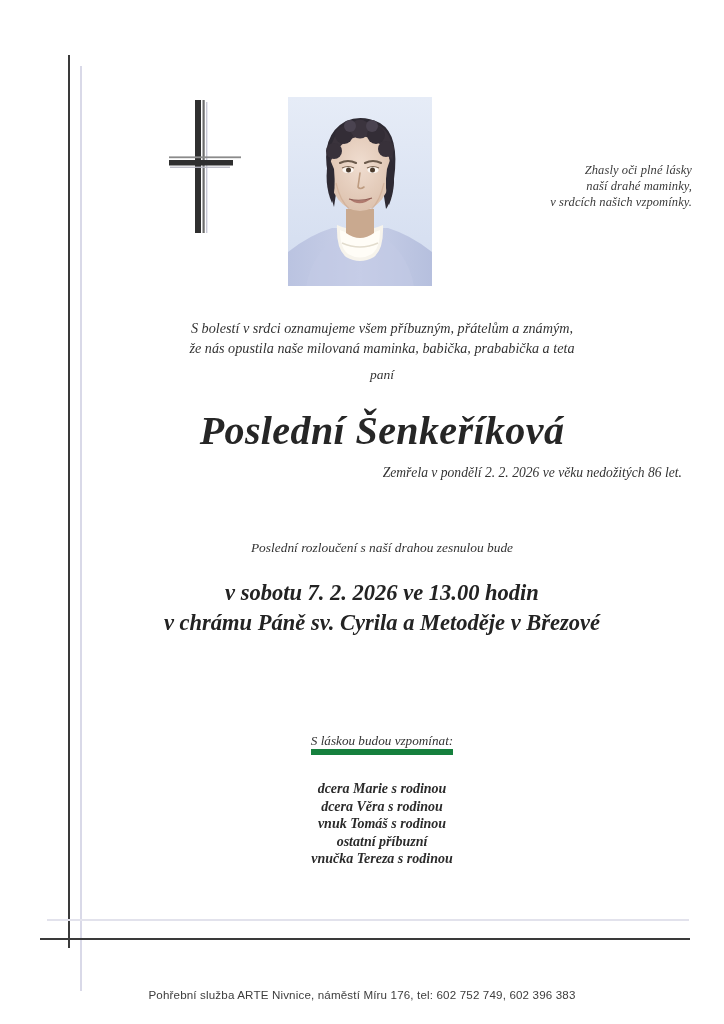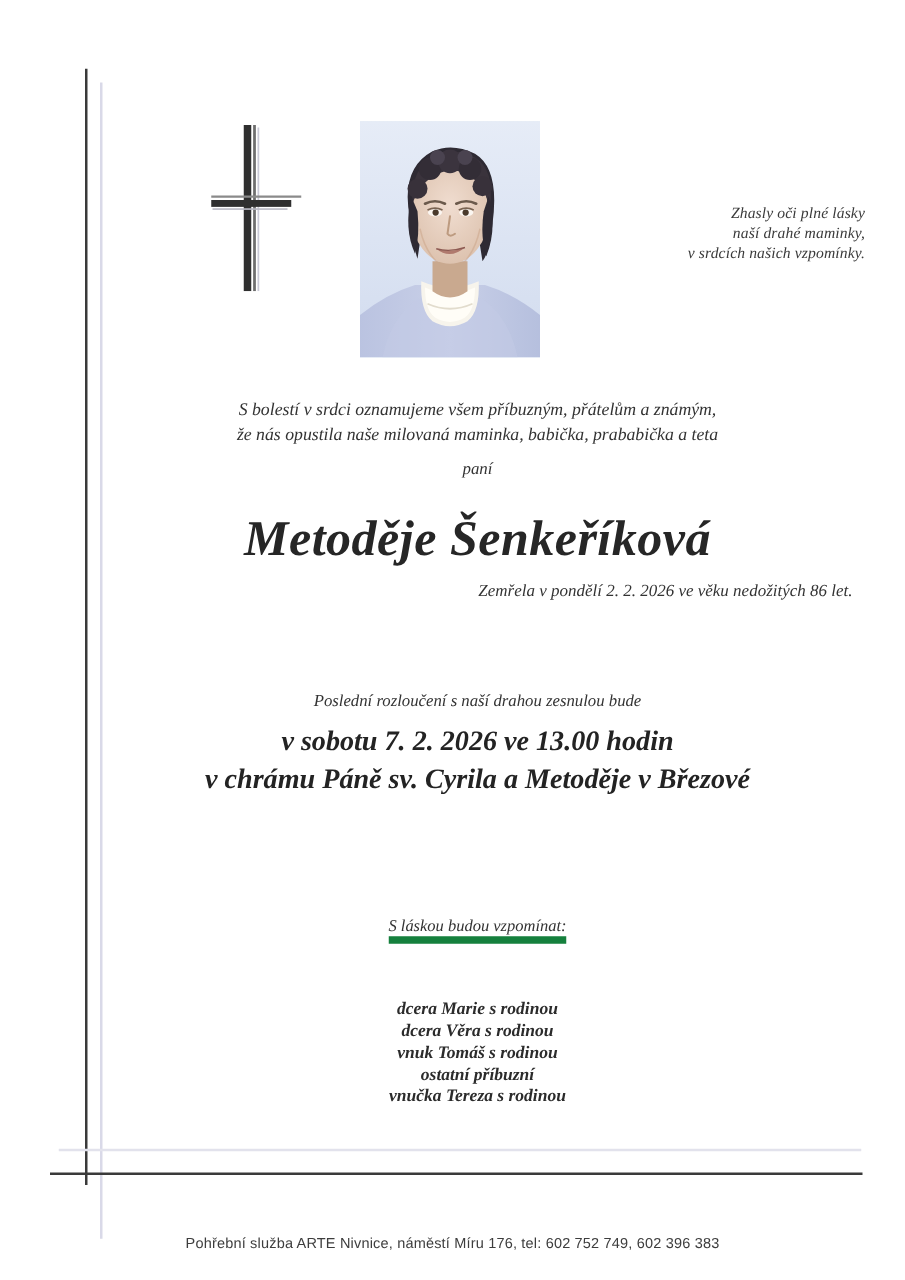--- a/index.html
+++ b/index.html
@@ -132,21 +132,20 @@
     font-size: 13.6px;
     color: #333;
     text-align: right;
   }
 
   .farewell-intro {
     top: 540px;
     font-style: italic;
     font-size: 13.4px;
     color: #333;
-    margin-top: 13px;
   }
 
   .ceremony {
     top: 578px;
     font-style: italic;
     font-weight: bold;
     font-size: 22.5px;
     line-height: 30px;
     color: #232323;
   }
@@ -162,21 +161,20 @@
     padding-bottom: 1px;
   }
 
   .mourners {
     top: 780px;
     font-style: italic;
     font-weight: bold;
     font-size: 14px;
     line-height: 17.6px;
     color: #2b2b2b;
-    margin-top: 19px;
   }
 
   .footer {
     position: absolute;
     left: 0;
     top: 988px;
     width: 724px;
     text-align: center;
     font-family: "Liberation Sans", "DejaVu Sans", sans-serif;
     font-size: 11.6px;
@@ -276,21 +274,21 @@
     <div>v srdcích našich vzpomínky.</div>
   </div>
 
   <div class="center-col announce">
     <div>S bolestí v srdci oznamujeme všem příbuzným, přátelům a známým,</div>
     <div>že nás opustila naše milovaná maminka, babička, prababička a teta</div>
   </div>
 
   <div class="center-col pani">paní</div>
 
-  <div class="center-col deceased-name">Metoděje Šenkeříková</div>
+  <div class="center-col deceased-name">Poslední Šenkeříková</div>
 
   <div class="center-col died-line">Zemřela v pondělí 2. 2. 2026 ve věku nedožitých 86 let.</div>
 
   <div class="center-col farewell-intro">Poslední rozloučení s naší drahou zesnulou bude</div>
 
   <div class="center-col ceremony">
     <div>v sobotu 7. 2. 2026 ve 13.00 hodin</div>
     <div>v chrámu Páně sv. Cyrila a Metoděje v Březové</div>
   </div>
 

